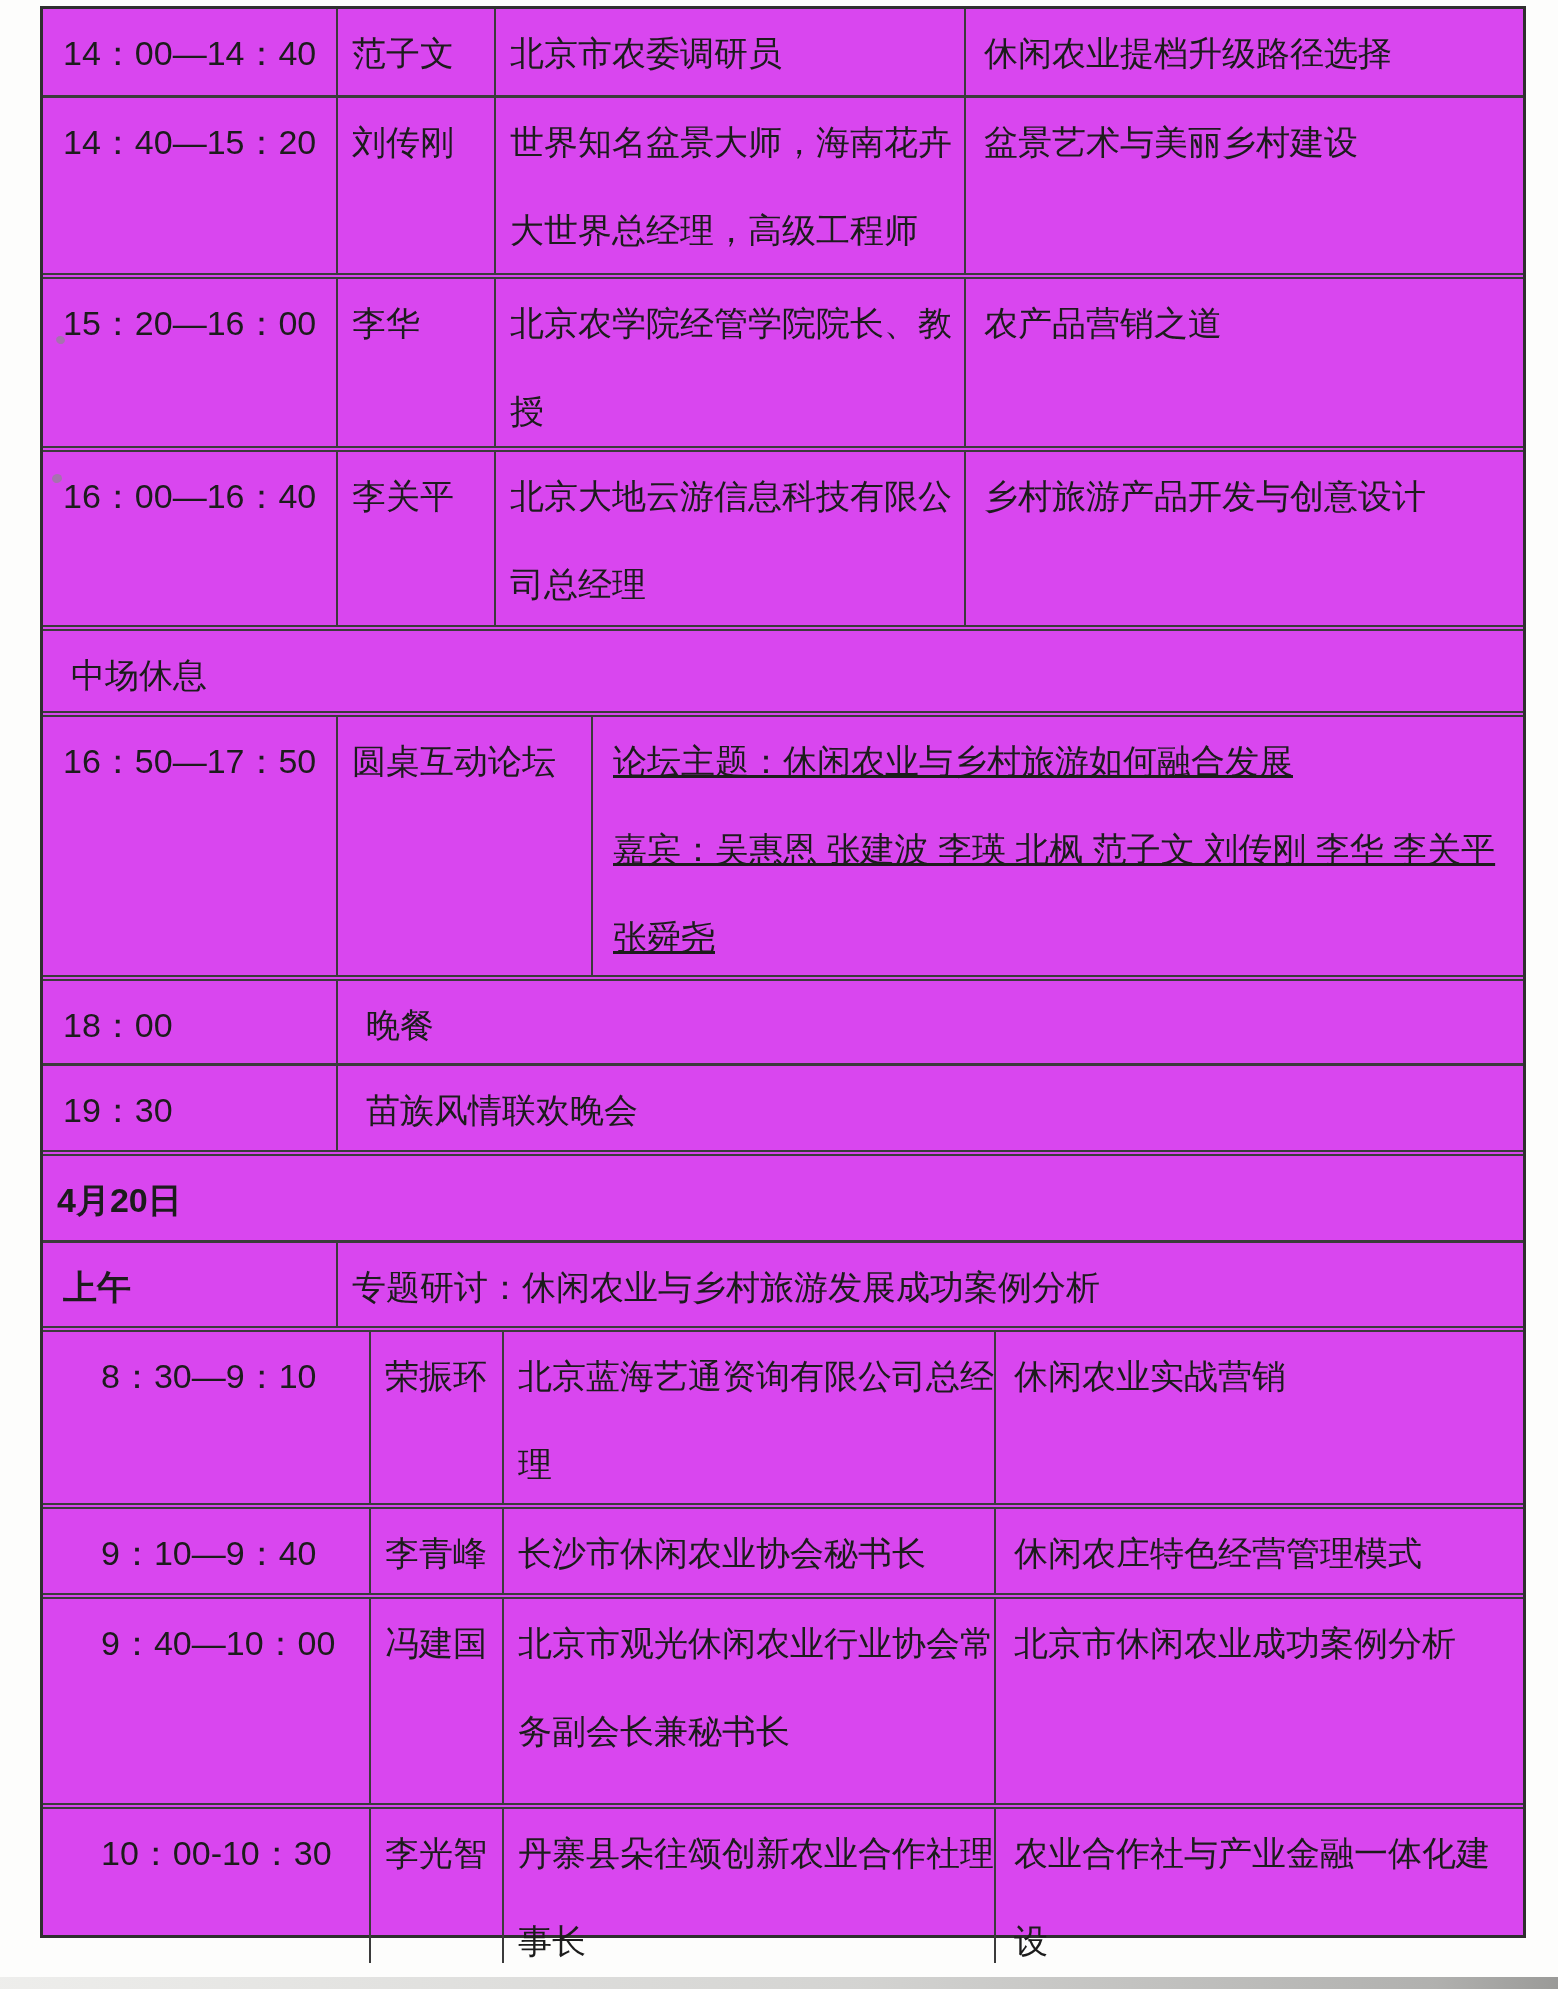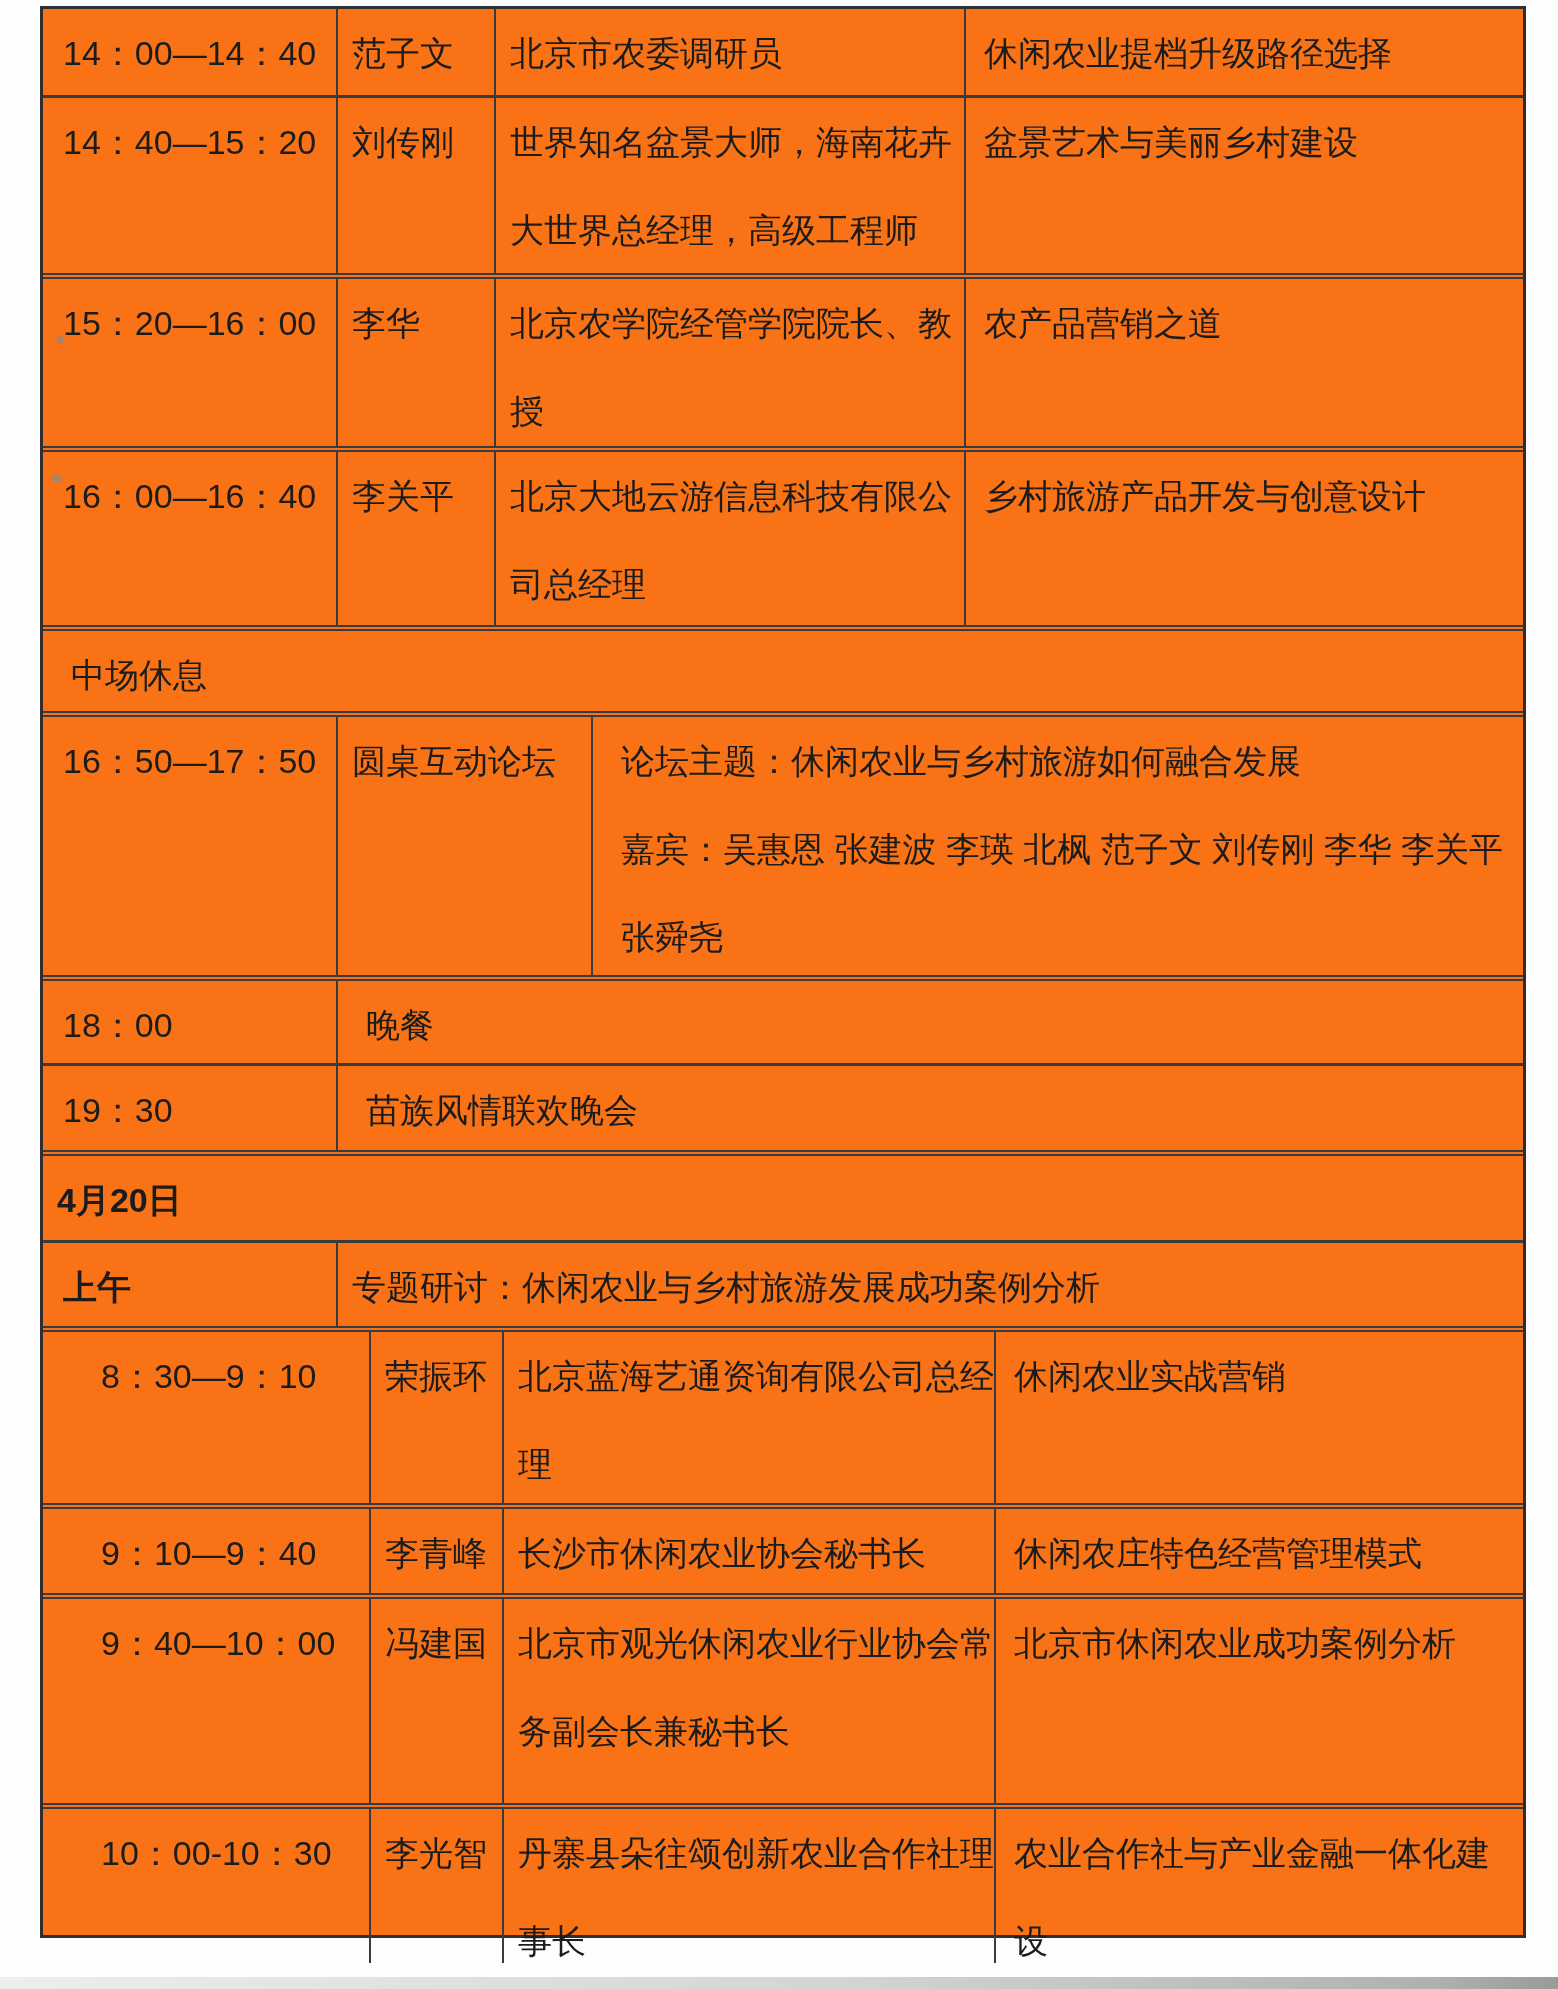--- a/index.html
+++ b/index.html
@@ -17,21 +17,21 @@
     color: #1c1c1c;
   }
   .agenda-table {
     position: absolute;
     left: 40px;
     top: 6px;
     width: 1480px;
     height: 1926px;
     border: 3px solid #2f2f2f;
     box-sizing: content-box;
-    background: #f97316;
+    background: #d946ef;
   }
   .row {
     display: grid;
     box-sizing: border-box;
     overflow: hidden;
   }
   .row.div-double { border-top: 6px double #3b3b3b; }
   .row.div-solid  { border-top: 3px solid  #3b3b3b; }
   .cols-a { grid-template-columns: 293px 158px 470px 1fr; } 
   .cols-b { grid-template-columns: 293px 1fr; }             
@@ -45,21 +45,21 @@
     line-height: 88px;
     letter-spacing: 0px;
     overflow: hidden;
     white-space: normal;
     word-break: break-all;
   }
   .cell + .cell { border-left: 2px solid #3b3b3b; }
   .cell.time   { padding-left: 20px; }
   .cell.topic  { padding-left: 18px; }
   .cell.indent { padding-left: 28px; }
-  .cell.detail { padding-left: 28px; }
+  .cell.detail { padding-left: 20px; text-decoration: underline; }
   .bold { font-weight: 700; }
   .line { display: block; }
   .scan-mark {
     position: absolute;
     background: #8a8a8a;
     border-radius: 50%;
     opacity: 0.65;
   }
   .mark-1 { left: 56px; top: 336px; width: 9px;  height: 8px; transform: rotate(20deg); }
   .mark-2 { left: 52px; top: 474px; width: 10px; height: 9px; transform: rotate(-15deg); }

